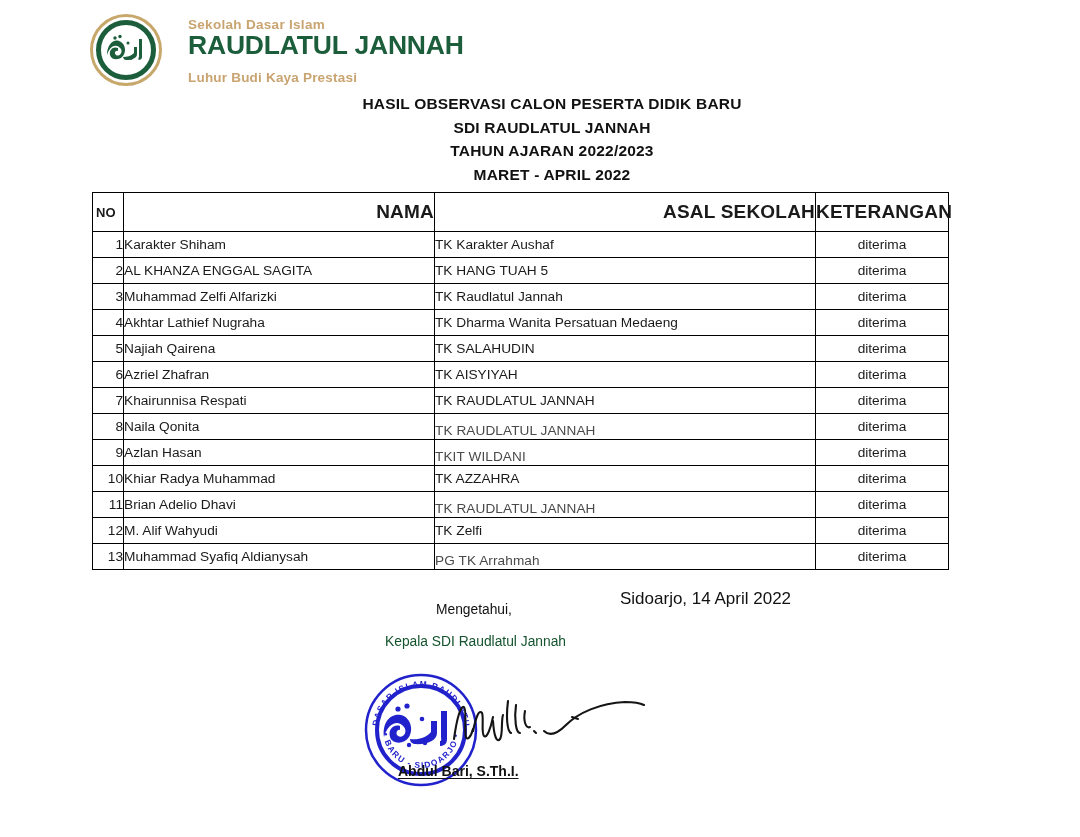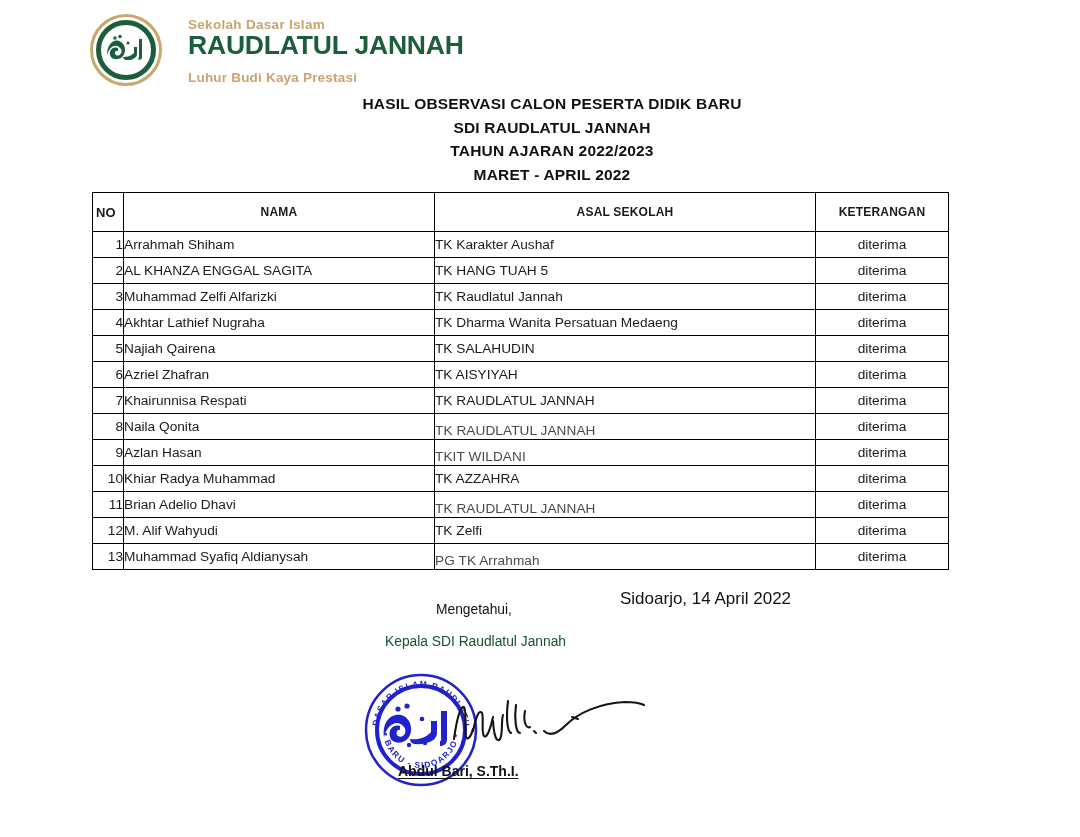--- a/index.html
+++ b/index.html
@@ -118,22 +118,22 @@
     font-size: 13.5px;
   }
   table.obs th, table.obs td {
     border: 1.6px solid #000000;
     padding: 0;
     box-sizing: border-box;
   }
   table.obs thead th {
     height: 39px;
     font-weight: bold;
-    font-size: 12px;
-    text-align: center;
+    font-size: 19px;
+    text-align: right;
     vertical-align: middle;
     letter-spacing: 0.2px;
   }
   table.obs thead th.th-no {
     font-size: 13px;
     text-align: left;
     padding-left: 3px;
   }
   table.obs tbody td {
     height: 26px;
@@ -287,21 +287,21 @@
       <tr>
         <th class="th-no">NO</th>
         <th>NAMA</th>
         <th>ASAL SEKOLAH</th>
         <th>KETERANGAN</th>
       </tr>
     </thead>
     <tbody id="obs-body">
         <tr>
           <td class="c-no">1</td>
-          <td class="c-name">Arrahmah Shiham</td>
+          <td class="c-name">Karakter Shiham</td>
           <td class="c-school">TK Karakter Aushaf</td>
           <td class="c-note">diterima</td>
         </tr>
         <tr>
           <td class="c-no">2</td>
           <td class="c-name">AL KHANZA ENGGAL SAGITA</td>
           <td class="c-school">TK HANG TUAH 5</td>
           <td class="c-note">diterima</td>
         </tr>
         <tr>

